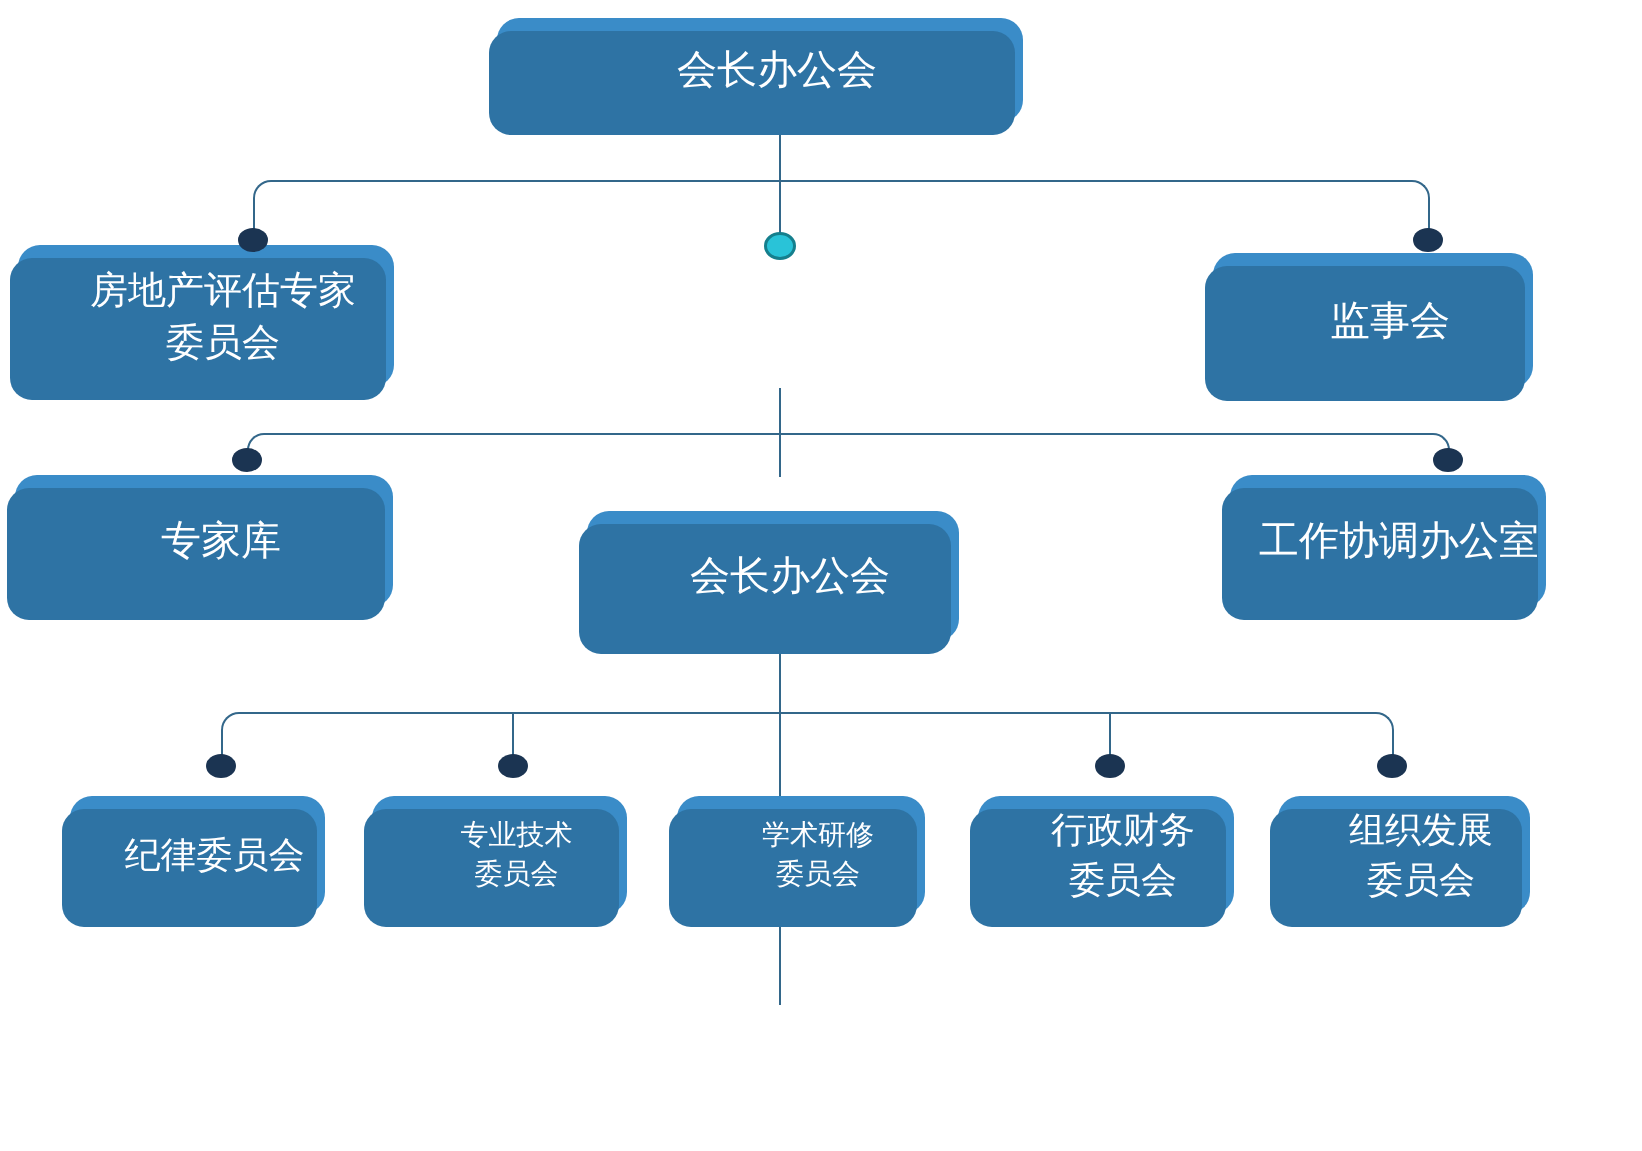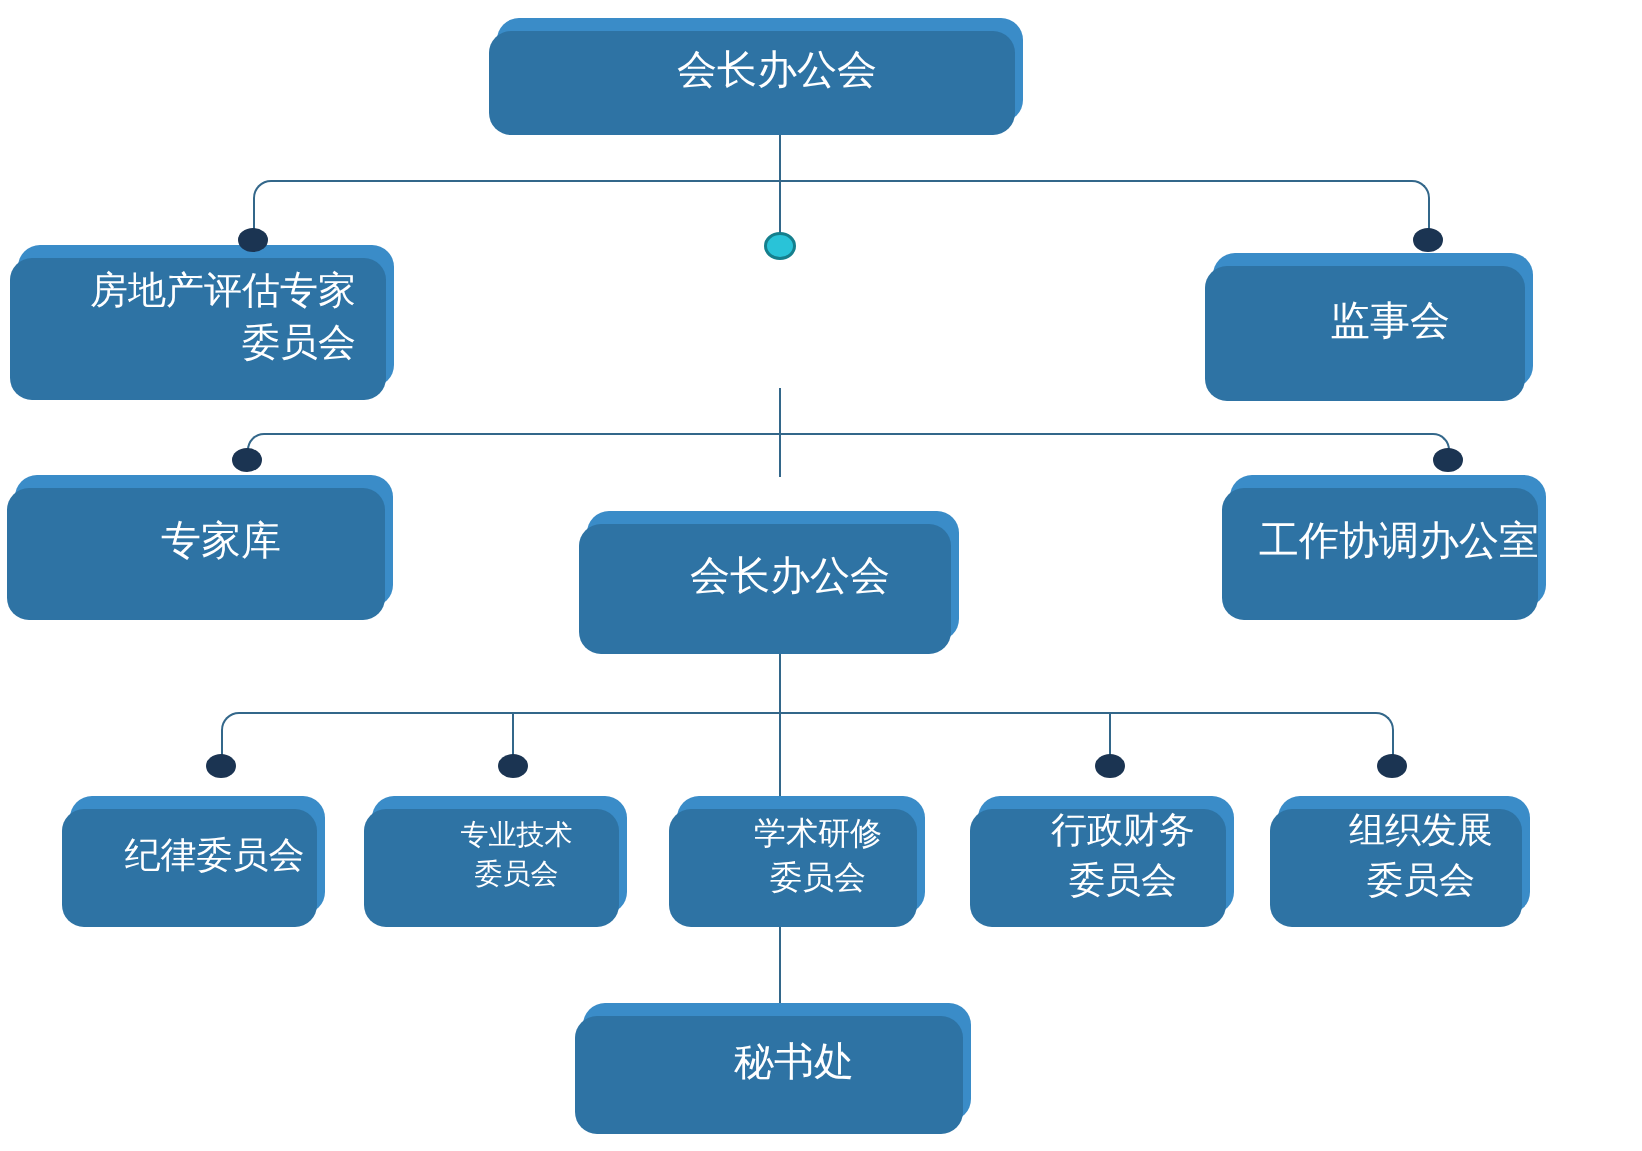--- a/index.html
+++ b/index.html
@@ -101,21 +101,21 @@
   <div class="dot navy" style="left:1433px;top:448px;"></div>
   <div class="dot navy" style="left:206px;top:754px;"></div>
   <div class="dot navy" style="left:498px;top:754px;"></div>
   <div class="dot navy" style="left:1095px;top:754px;"></div>
   <div class="dot navy" style="left:1377px;top:754px;"></div>
 
   <div class="node" style="left:497px;top:18px;width:526px;height:104px;font-size:40px;">
     <span>会长办公会</span>
   </div>
 
-  <div class="node" style="left:18px;top:245px;width:376px;height:142px;font-size:38px;text-align:right;">
+  <div class="node" style="left:18px;top:245px;width:376px;height:142px;font-size:38px;">
     <span>房地产评估专家
 委员会</span>
   </div>
   <div class="node" style="left:1213px;top:253px;width:320px;height:135px;font-size:40px;">
     <span>监事会</span>
   </div>
 
   <div class="node" style="left:15px;top:475px;width:378px;height:132px;font-size:40px;">
     <span>专家库</span>
   </div>
@@ -126,30 +126,27 @@
     <span>纪律委员会</span>
   </div>
 
   <div class="node" style="left:1230px;top:475px;width:316px;height:132px;font-size:40px;padding-left:22px;">
     <span>工作协调办公室</span>
   </div>
   <div class="node" style="left:372px;top:796px;width:255px;height:118px;font-size:28px;">
     <span>专业技术
 委员会</span>
   </div>
-  <div class="node" style="left:677px;top:796px;width:248px;height:118px;font-size:32px;">
+  <div class="node" style="left:677px;top:796px;width:248px;height:118px;font-size:28px;">
     <span>学术研修
 委员会</span>
   </div>
   <div class="node" style="left:978px;top:796px;width:256px;height:118px;font-size:36px;justify-content:center;">
     <span>行政财务
 委员会</span>
   </div>
   <div class="node" style="left:1278px;top:796px;width:252px;height:118px;font-size:36px;">
     <span>组织发展
 委员会</span>
   </div>
 
-  <div class="node" style="left:583px;top:1003px;width:388px;height:118px;font-size:40px;">
-    <span>秘书处</span>
-  </div>
 
 </div>
 
 </body></html>

